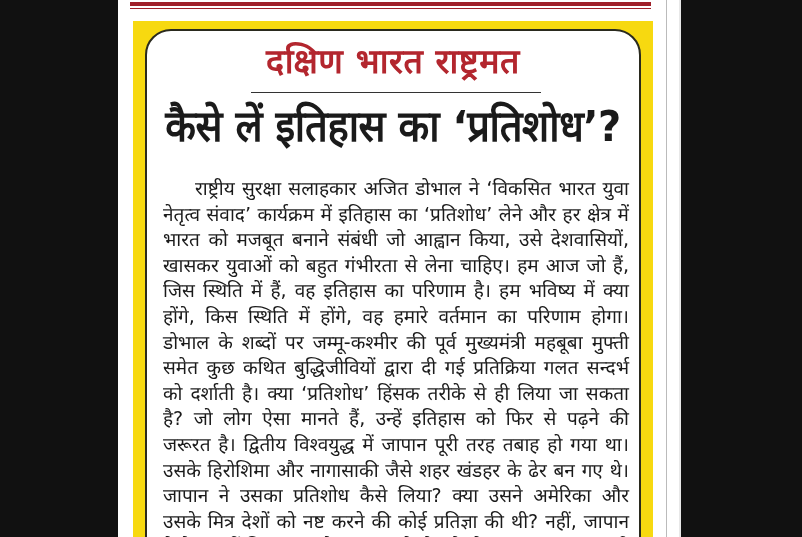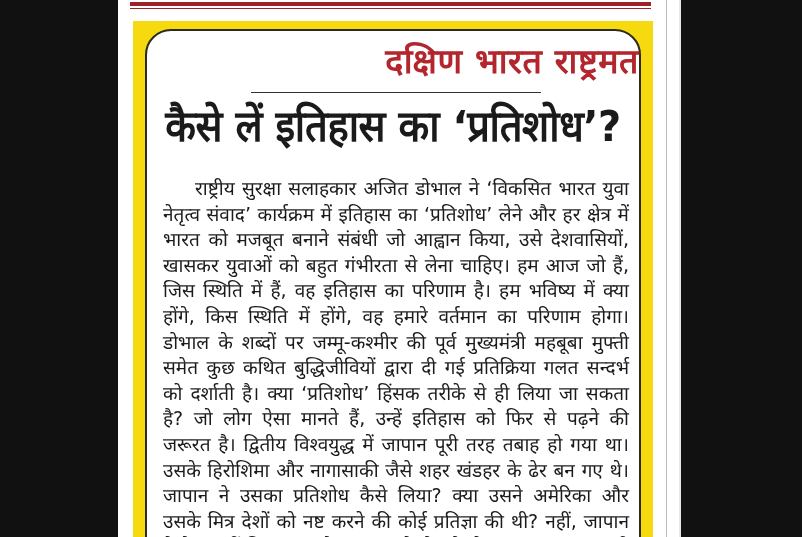--- a/index.html
+++ b/index.html
@@ -31,21 +31,21 @@
     }
     .card {
       position: absolute; left: 145px; top: 29px; width: 496px; height: 540px;
       background: #ffffff;
       border: 2.5px solid #2a2a1e;
       border-radius: 26px 26px 0 0;
       box-sizing: border-box;
     }
     .masthead {
       position: absolute; left: 0; right: 0; top: 6px;
-      text-align: right;
+      text-align: center;
       color: #b3262e;
       font-family: "DejaVu Sans", sans-serif;
       font-weight: bold;
       font-size: 34px;
       letter-spacing: 0.5px;
     }
     .masthead-rule {
       position: absolute; left: 104px; width: 290px; top: 61px; height: 1px; background: #333;
     }
     .headline {

